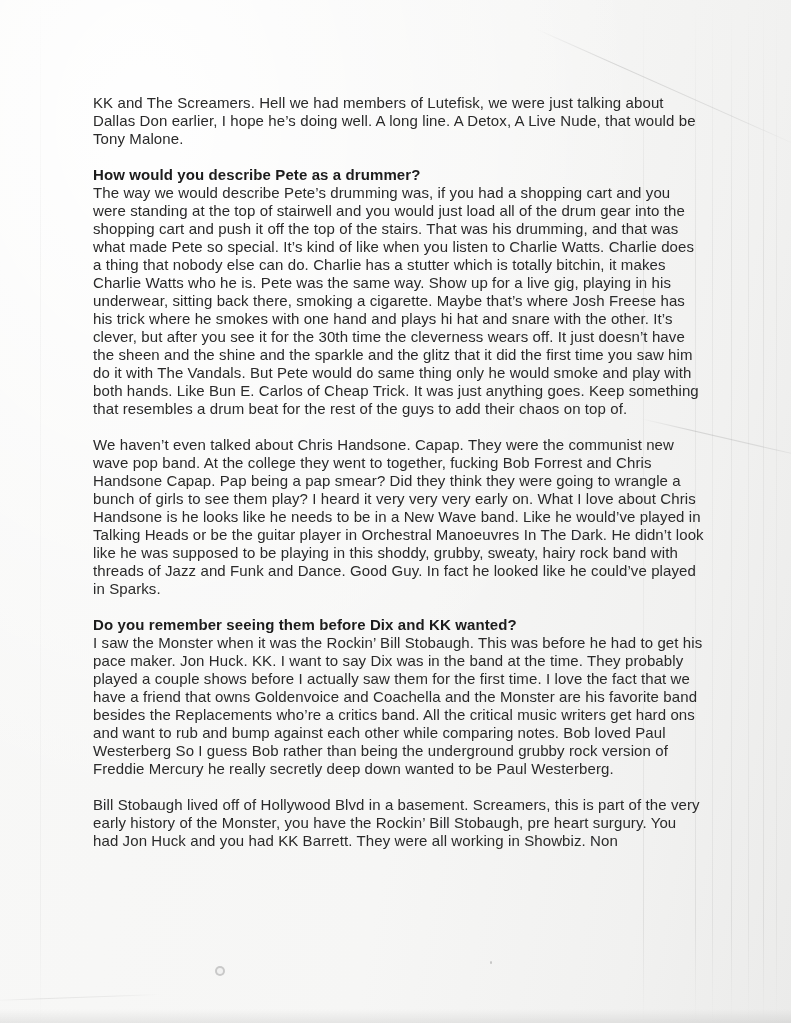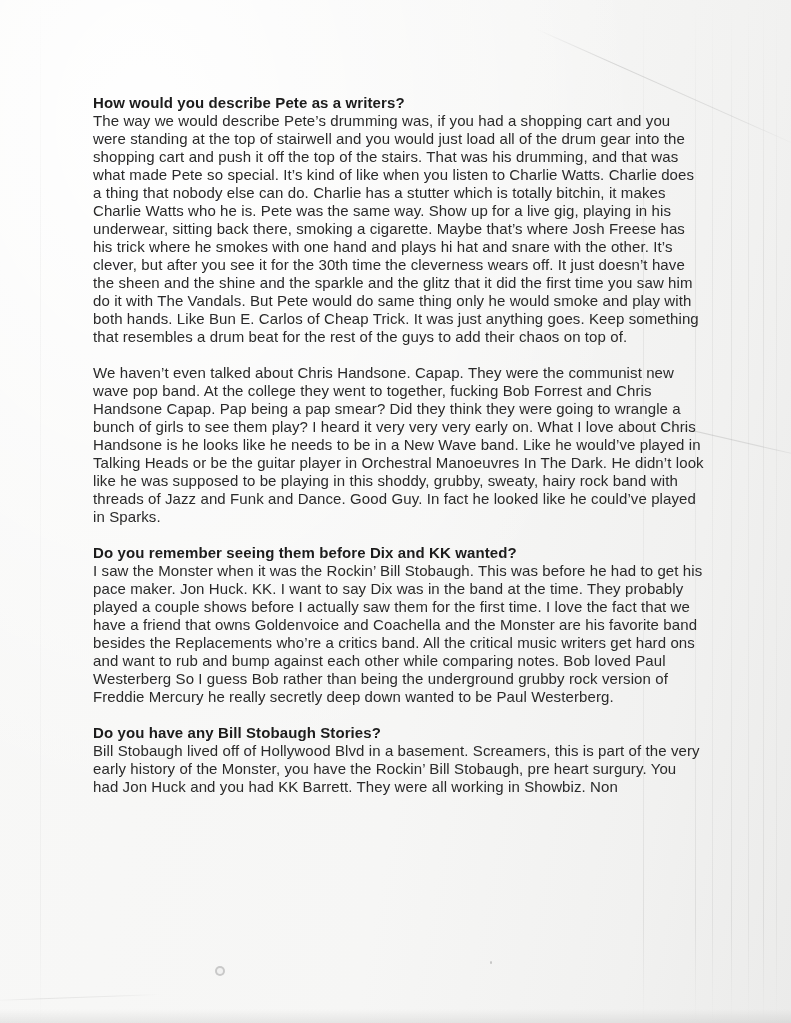--- a/index.html
+++ b/index.html
@@ -95,34 +95,34 @@
     <div class="crease-v" style="left:40px; opacity:0.45;"></div>
     <div class="crease-d" style="left:535px; top:28px; width:290px; transform:rotate(24deg);"></div>
     <div class="crease-d" style="left:640px; top:418px; width:180px; transform:rotate(13deg);"></div>
     <div class="crease-d" style="left:-10px; top:1000px; width:170px; transform:rotate(-2deg); opacity:0.6;"></div>
     <div class="speck-ring"></div>
     <div class="speck-dot"></div>
   </div>
 
   <div class="content">
 
+    <p class="para">KK and The Screamers. Hell we had members of Lutefisk, we were just talking about Dallas Don earlier, I hope he’s doing well. A long line. A Detox, A Live Nude, that would be Tony Malone.</p>
 
     <section>
-      <h2 class="qa-question">How would you describe Pete as a writers?</h2>
+      <h2 class="qa-question">How would you describe Pete as a drummer?</h2>
       <p class="para">The way we would describe Pete’s drumming was, if you had a shopping cart and you were standing at the top of stairwell and you would just load all of the drum gear into the shopping cart and push it off the top of the stairs. That was his drumming, and that was what made Pete so special. It’s kind of like when you listen to Charlie Watts. Charlie does a thing that nobody else can do. Charlie has a stutter which is totally bitchin, it makes Charlie Watts who he is. Pete was the same way. Show up for a live gig, playing in his underwear, sitting back there, smoking a cigarette. Maybe that’s where Josh Freese has his trick where he smokes with one hand and plays hi hat and snare with the other. It’s clever, but after you see it for the 30th time the cleverness wears off. It just doesn’t have the sheen and the shine and the sparkle and the glitz that it did the first time you saw him do it with The Vandals.  But Pete would do same thing only he would smoke and play with both hands. Like Bun E. Carlos of Cheap Trick. It was just anything goes. Keep something that resembles a drum beat for the rest of the guys to add their chaos on top of.</p>
     </section>
 
     <section>
       <p class="para">We haven’t even talked about Chris Handsone. Capap. They were the communist new wave pop band. At the college they went to together, fucking Bob Forrest and Chris Handsone Capap. Pap being a pap smear? Did they think they were going to wrangle a bunch of girls to see them play? I heard it very very very early on. What I love about Chris Handsone is he looks like he needs to be in a New Wave band. Like he would’ve played in Talking Heads or be the guitar player in Orchestral Manoeuvres In The Dark. He didn’t look like he was supposed to be playing in this shoddy, grubby, sweaty, hairy rock band with threads of Jazz and Funk and Dance. Good Guy. In fact he looked like he could’ve played in Sparks.</p>
     </section>
 
     <section>
       <h2 class="qa-question">Do you remember seeing them before Dix and KK wanted?</h2>
       <p class="para">I saw the Monster when it was the Rockin’ Bill Stobaugh. This was before he had to get his pace maker. Jon Huck. KK. I want to say Dix was in the band at the time. They probably played a couple shows before I actually saw them for the first time. I love the fact that we have a friend that owns Goldenvoice and Coachella and the Monster are his favorite band besides the Replacements who’re a critics band. All the critical music writers get hard ons and want to rub and bump against each other while comparing notes. Bob loved Paul Westerberg So I guess Bob rather than being the underground grubby rock version of Freddie Mercury he really secretly deep down wanted to be Paul Westerberg.</p>
     </section>
 
     <section>
-      <h2 class="qa-question">Do you have any Bill Stobaugh Stories?</h2>
       <p class="para">Bill Stobaugh lived off of Hollywood Blvd in a basement. Screamers, this is part of the very early history of the Monster, you have the Rockin’ Bill Stobaugh, pre heart surgury. You had Jon Huck and you had KK Barrett. They were all working in Showbiz. Non</p>
     </section>
 
   </div>
 </div>
 
 </body></html>

